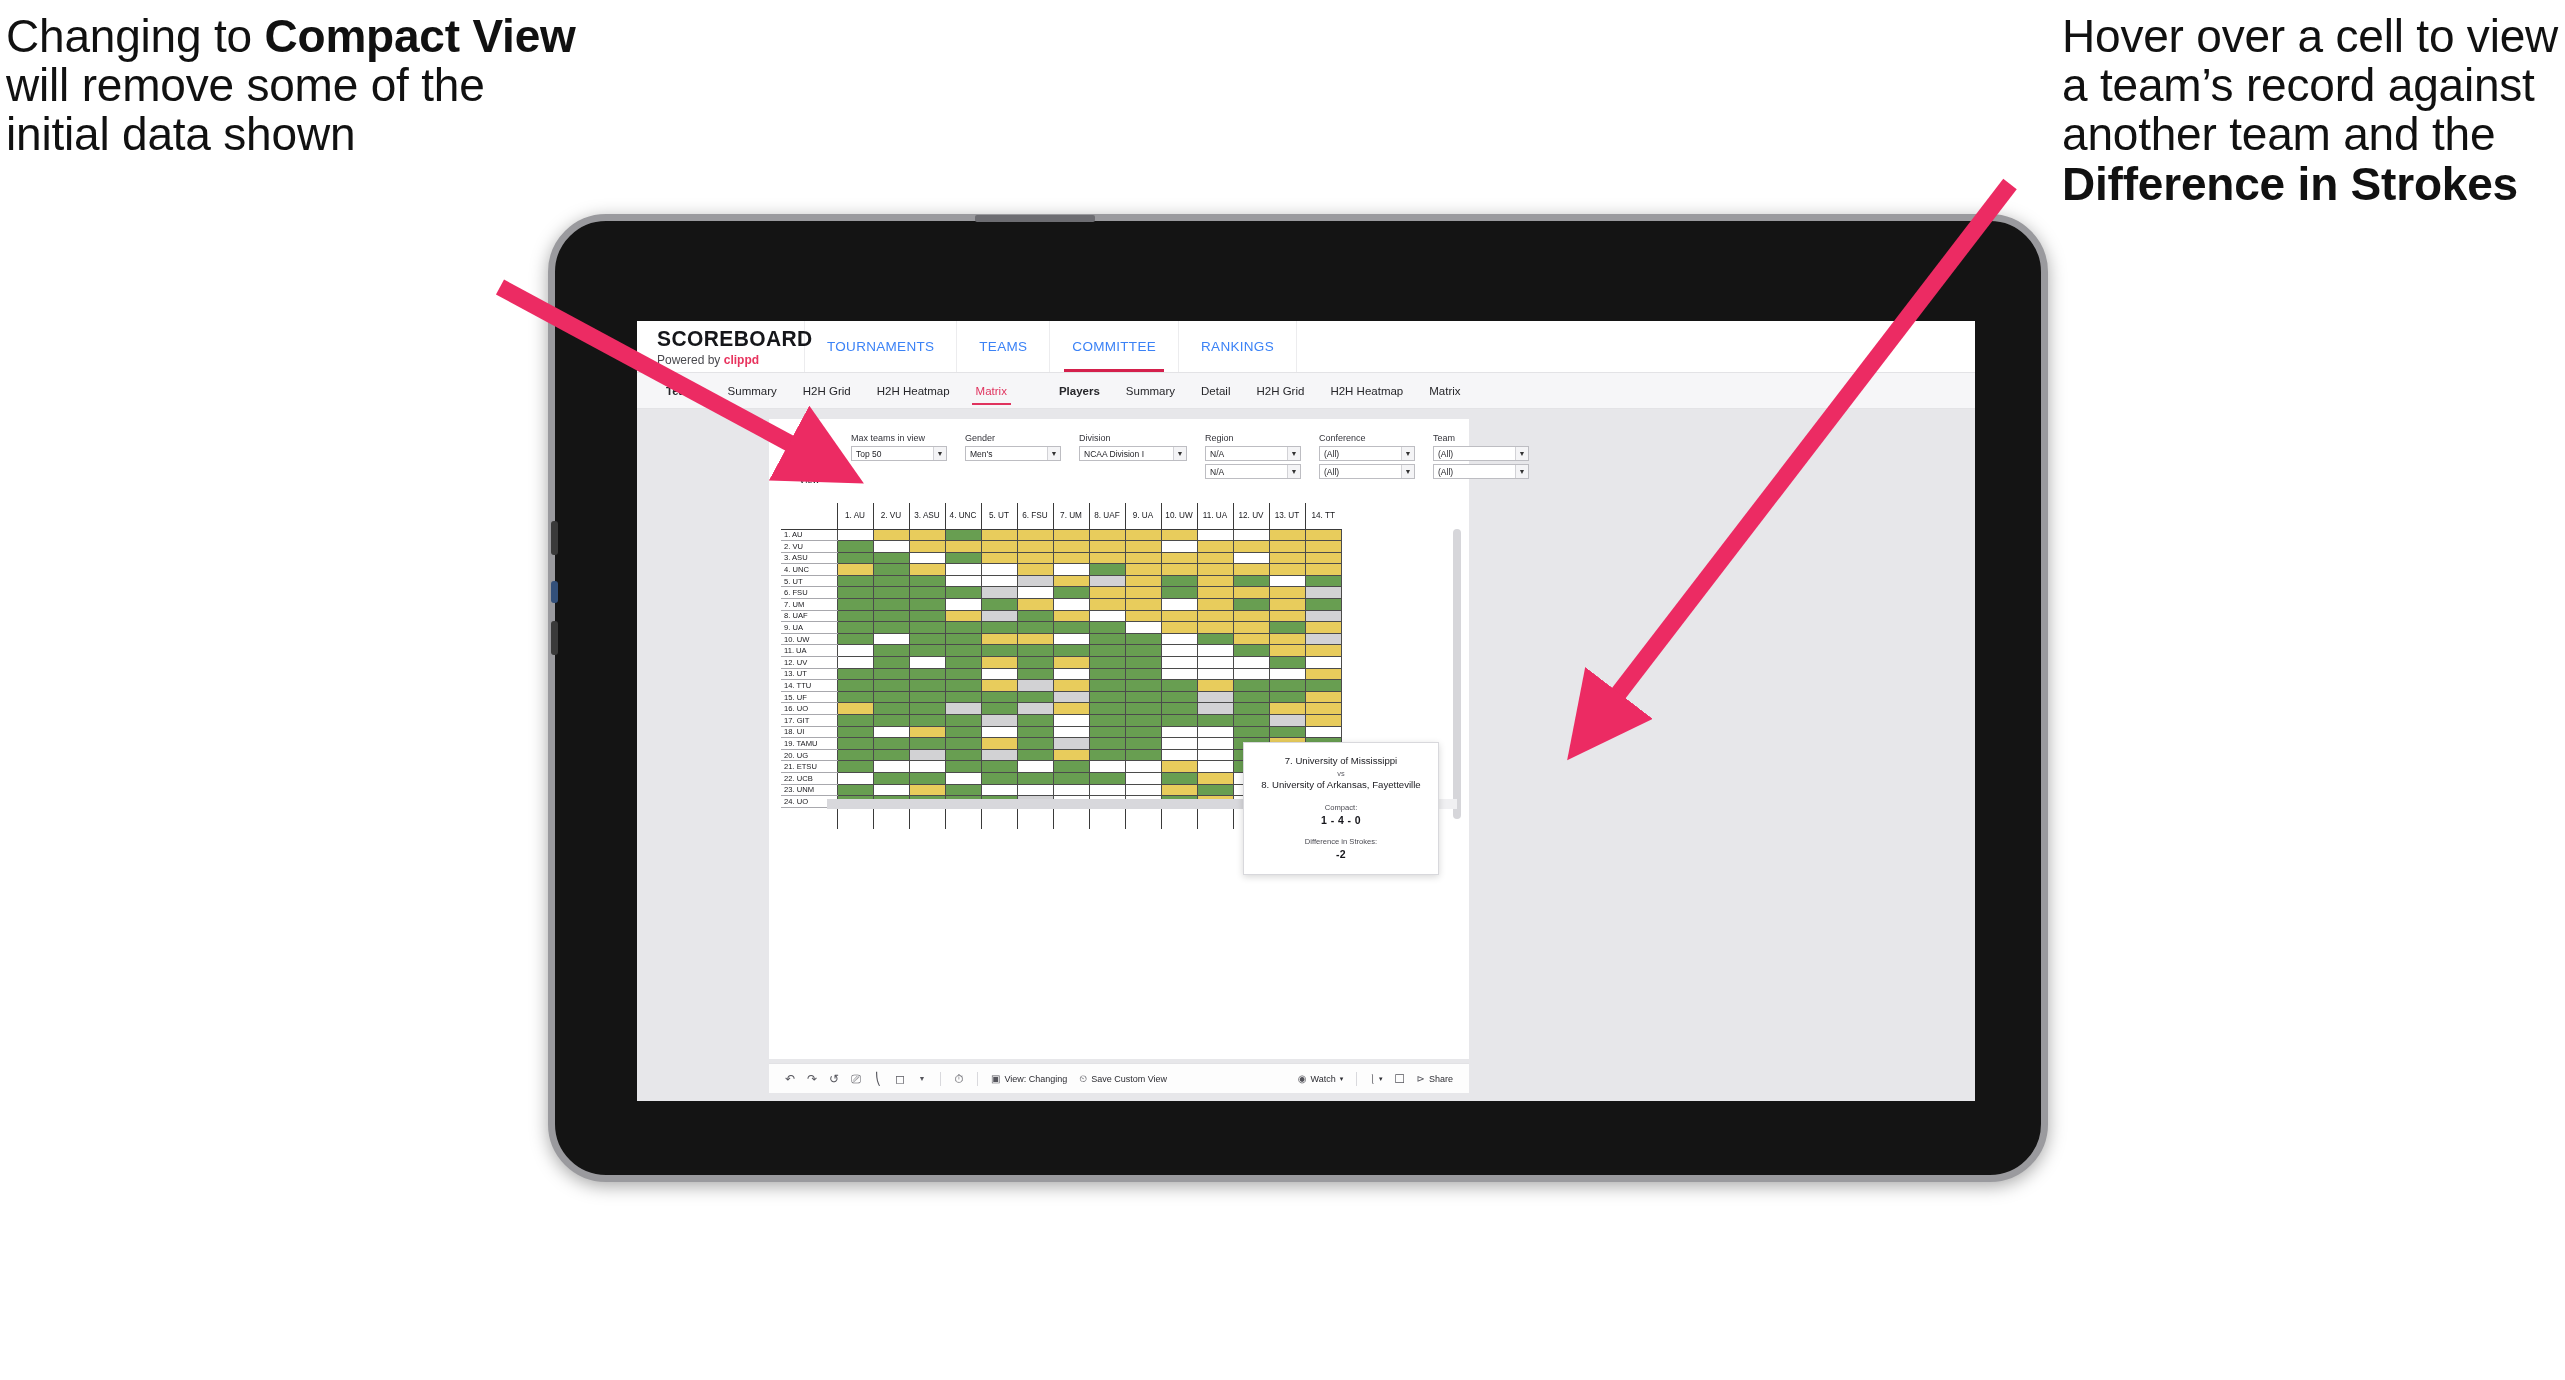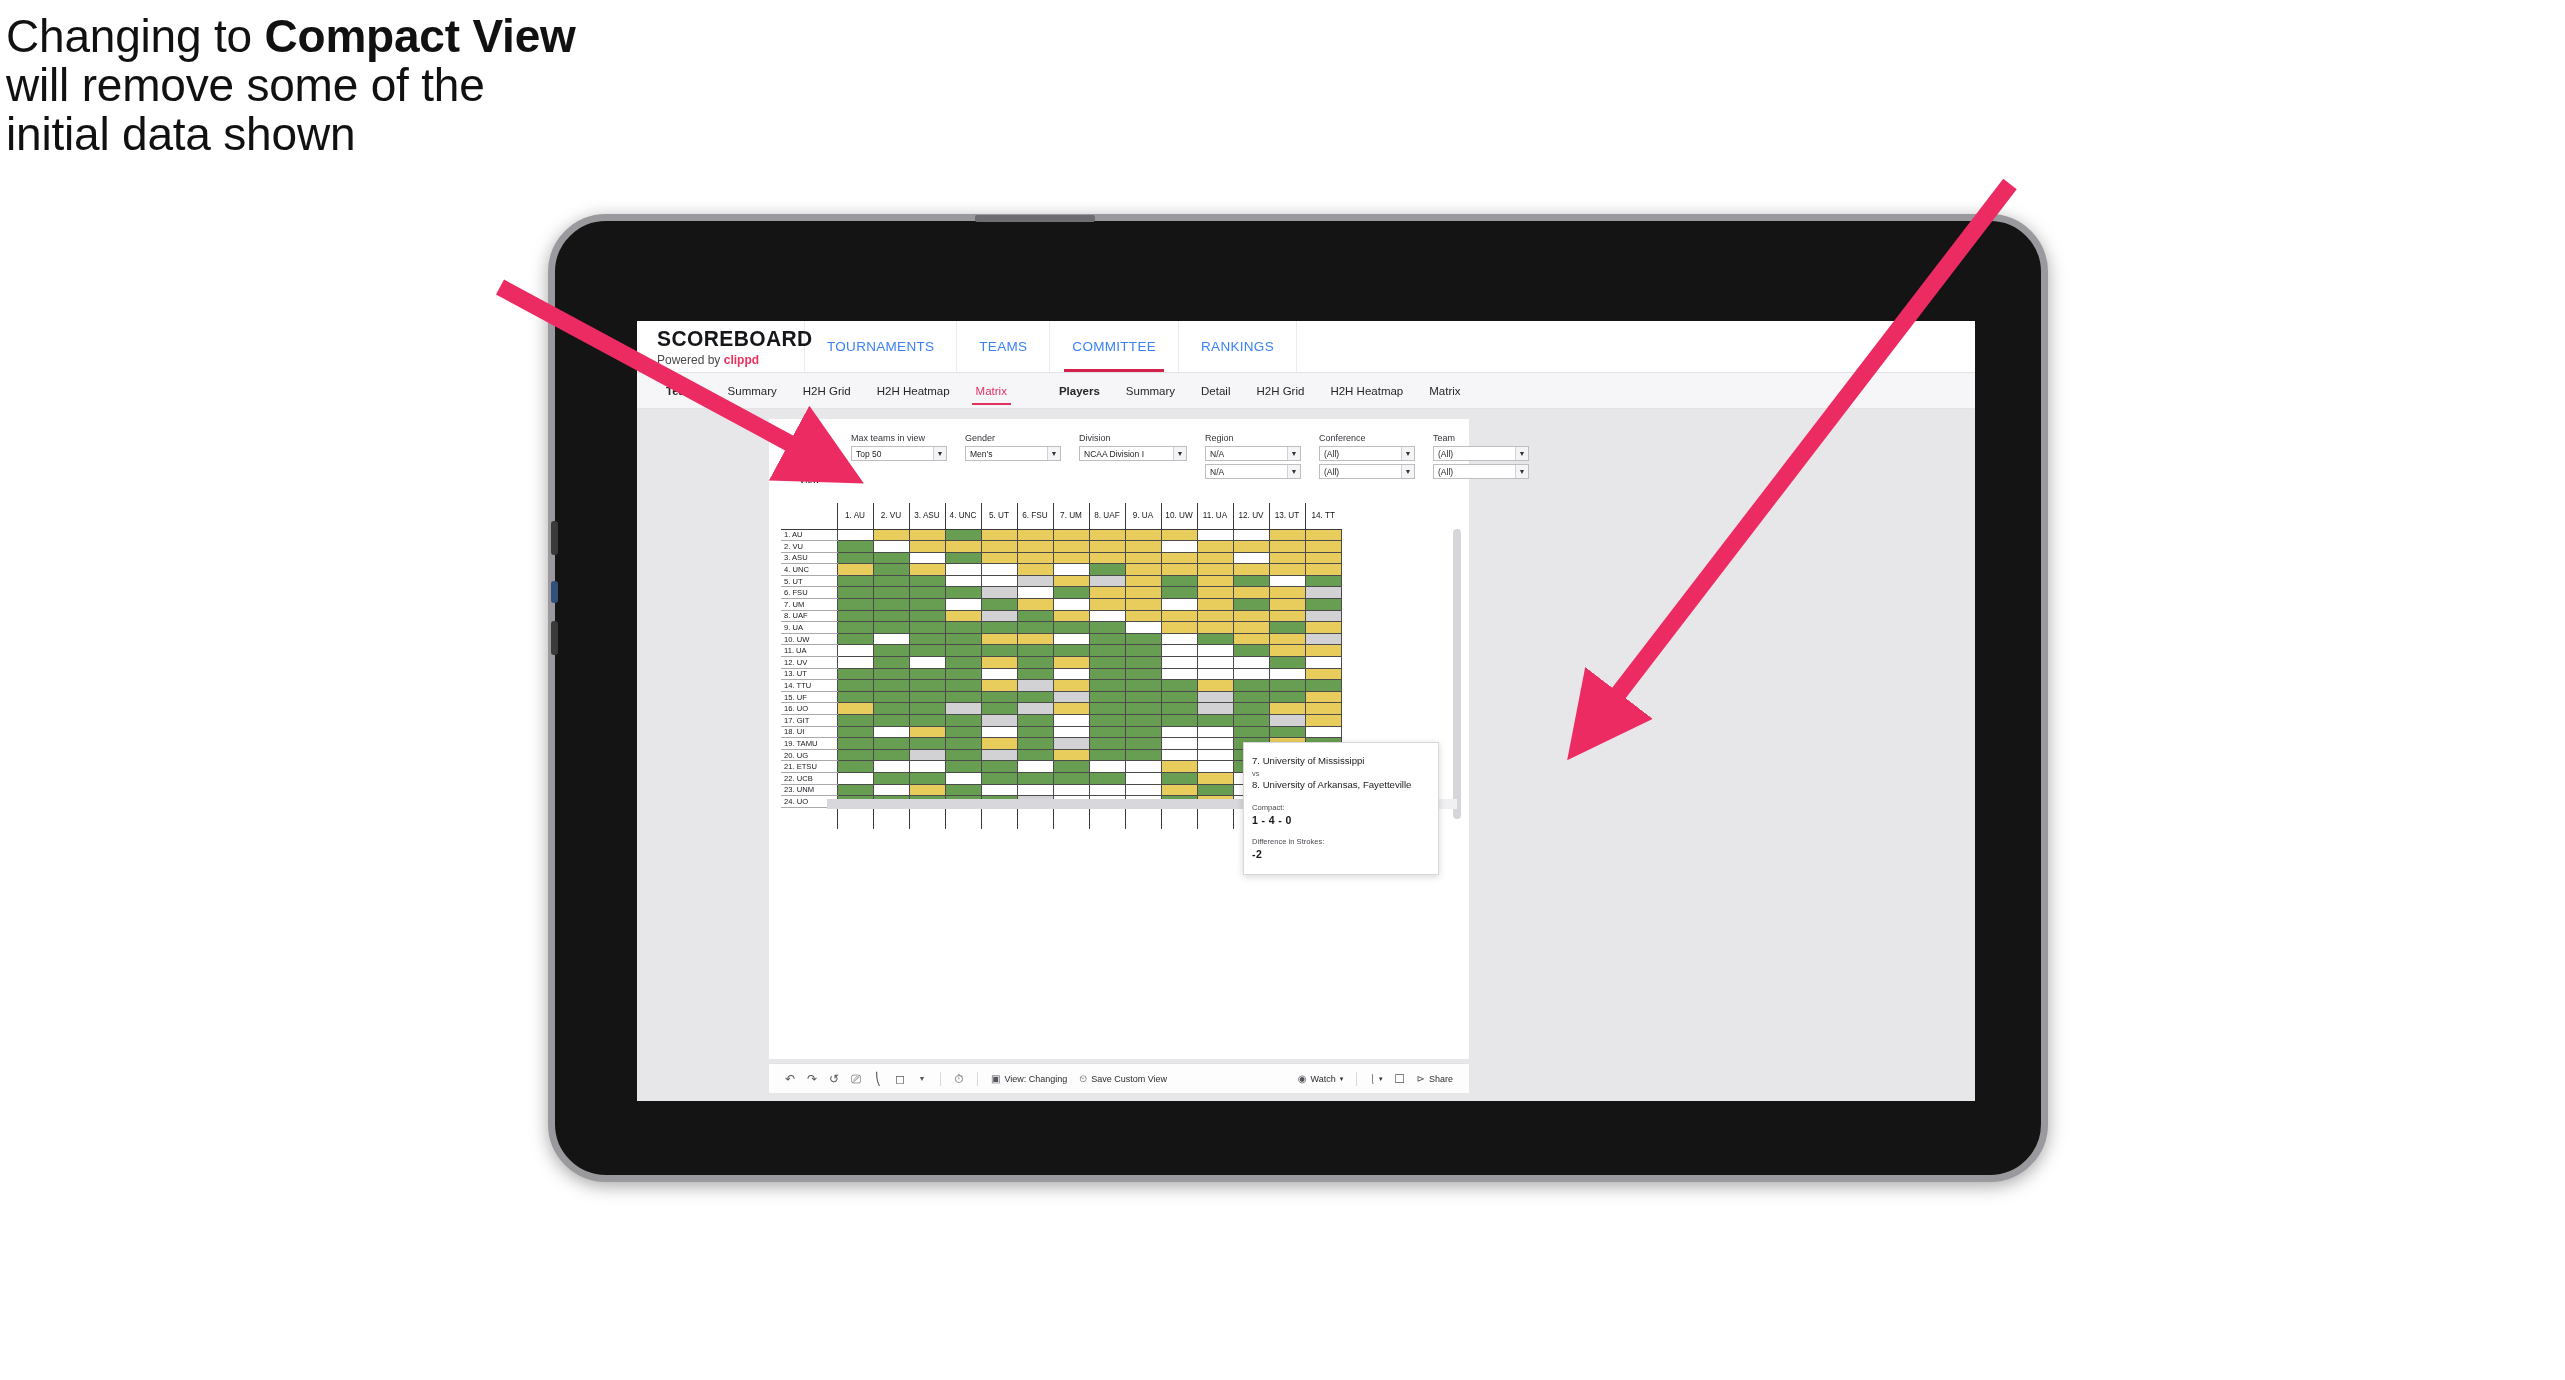--- a/index.html
+++ b/index.html
@@ -149,21 +149,21 @@
   }
   #hscroll-track {
     position:absolute; left: 58px; right: 12px; bottom: 20px; height: 10px; background:#f0f0f2;
   }
   #hscroll-thumb { position:absolute; left: 0; top: 0; width: 66%; height: 10px; background:#d8d8dc; }
 
   
   #tooltip {
     position:absolute; left: 474px; top: 243px; width: 196px;
     background:#ffffff; border:1px solid #d8d8dc; box-shadow: 0 2px 7px rgba(0,0,0,.16);
-    padding: 12px 8px 14px 8px; text-align:left; z-index: 40;
+    padding: 12px 8px 14px 8px; text-align:center; z-index: 40;
   }
   #tooltip .tt-team { font-size: 9.6px; color:#1b1b20; line-height: 1.35; }
   #tooltip .tt-vs { font-size: 7.4px; color:#5c5c63; margin: 1px 0; }
   #tooltip .tt-lbl { font-size: 7.6px; color:#4a4a52; margin-top: 11px; }
   #tooltip .tt-val { font-size: 10.5px; color:#15151a; font-weight: 700; margin-top: 2px; letter-spacing: .4px; }
 
   
   #bottombar {
     position:absolute; left: 132px; bottom: 8px; width: 700px; height: 30px;
     background:#fdfdfd; border-top:1px solid #e2e2e5;
@@ -183,20 +183,23 @@
 </style>
 </head>
 <body>
 
 <div id="stage">
 
   <div class="annot" id="annot-left">
     <span>Changing to </span><b>Compact View</b><span> will remove some of the initial data shown</span>
   </div>
 
+  <div class="annot" id="annot-right">
+    <span>Hover over a cell to view a team’s record against another team and the </span><b>Difference in Strokes</b>
+  </div>
 
   <div id="tablet">
     <div class="side-btn" id="btn-top"></div>
     <div class="side-btn" id="btn-a"></div>
     <div class="side-btn" id="btn-b"></div>
     <div class="side-btn" id="btn-c"></div>
 
     <div id="screen">
 
       <div id="topnav">

